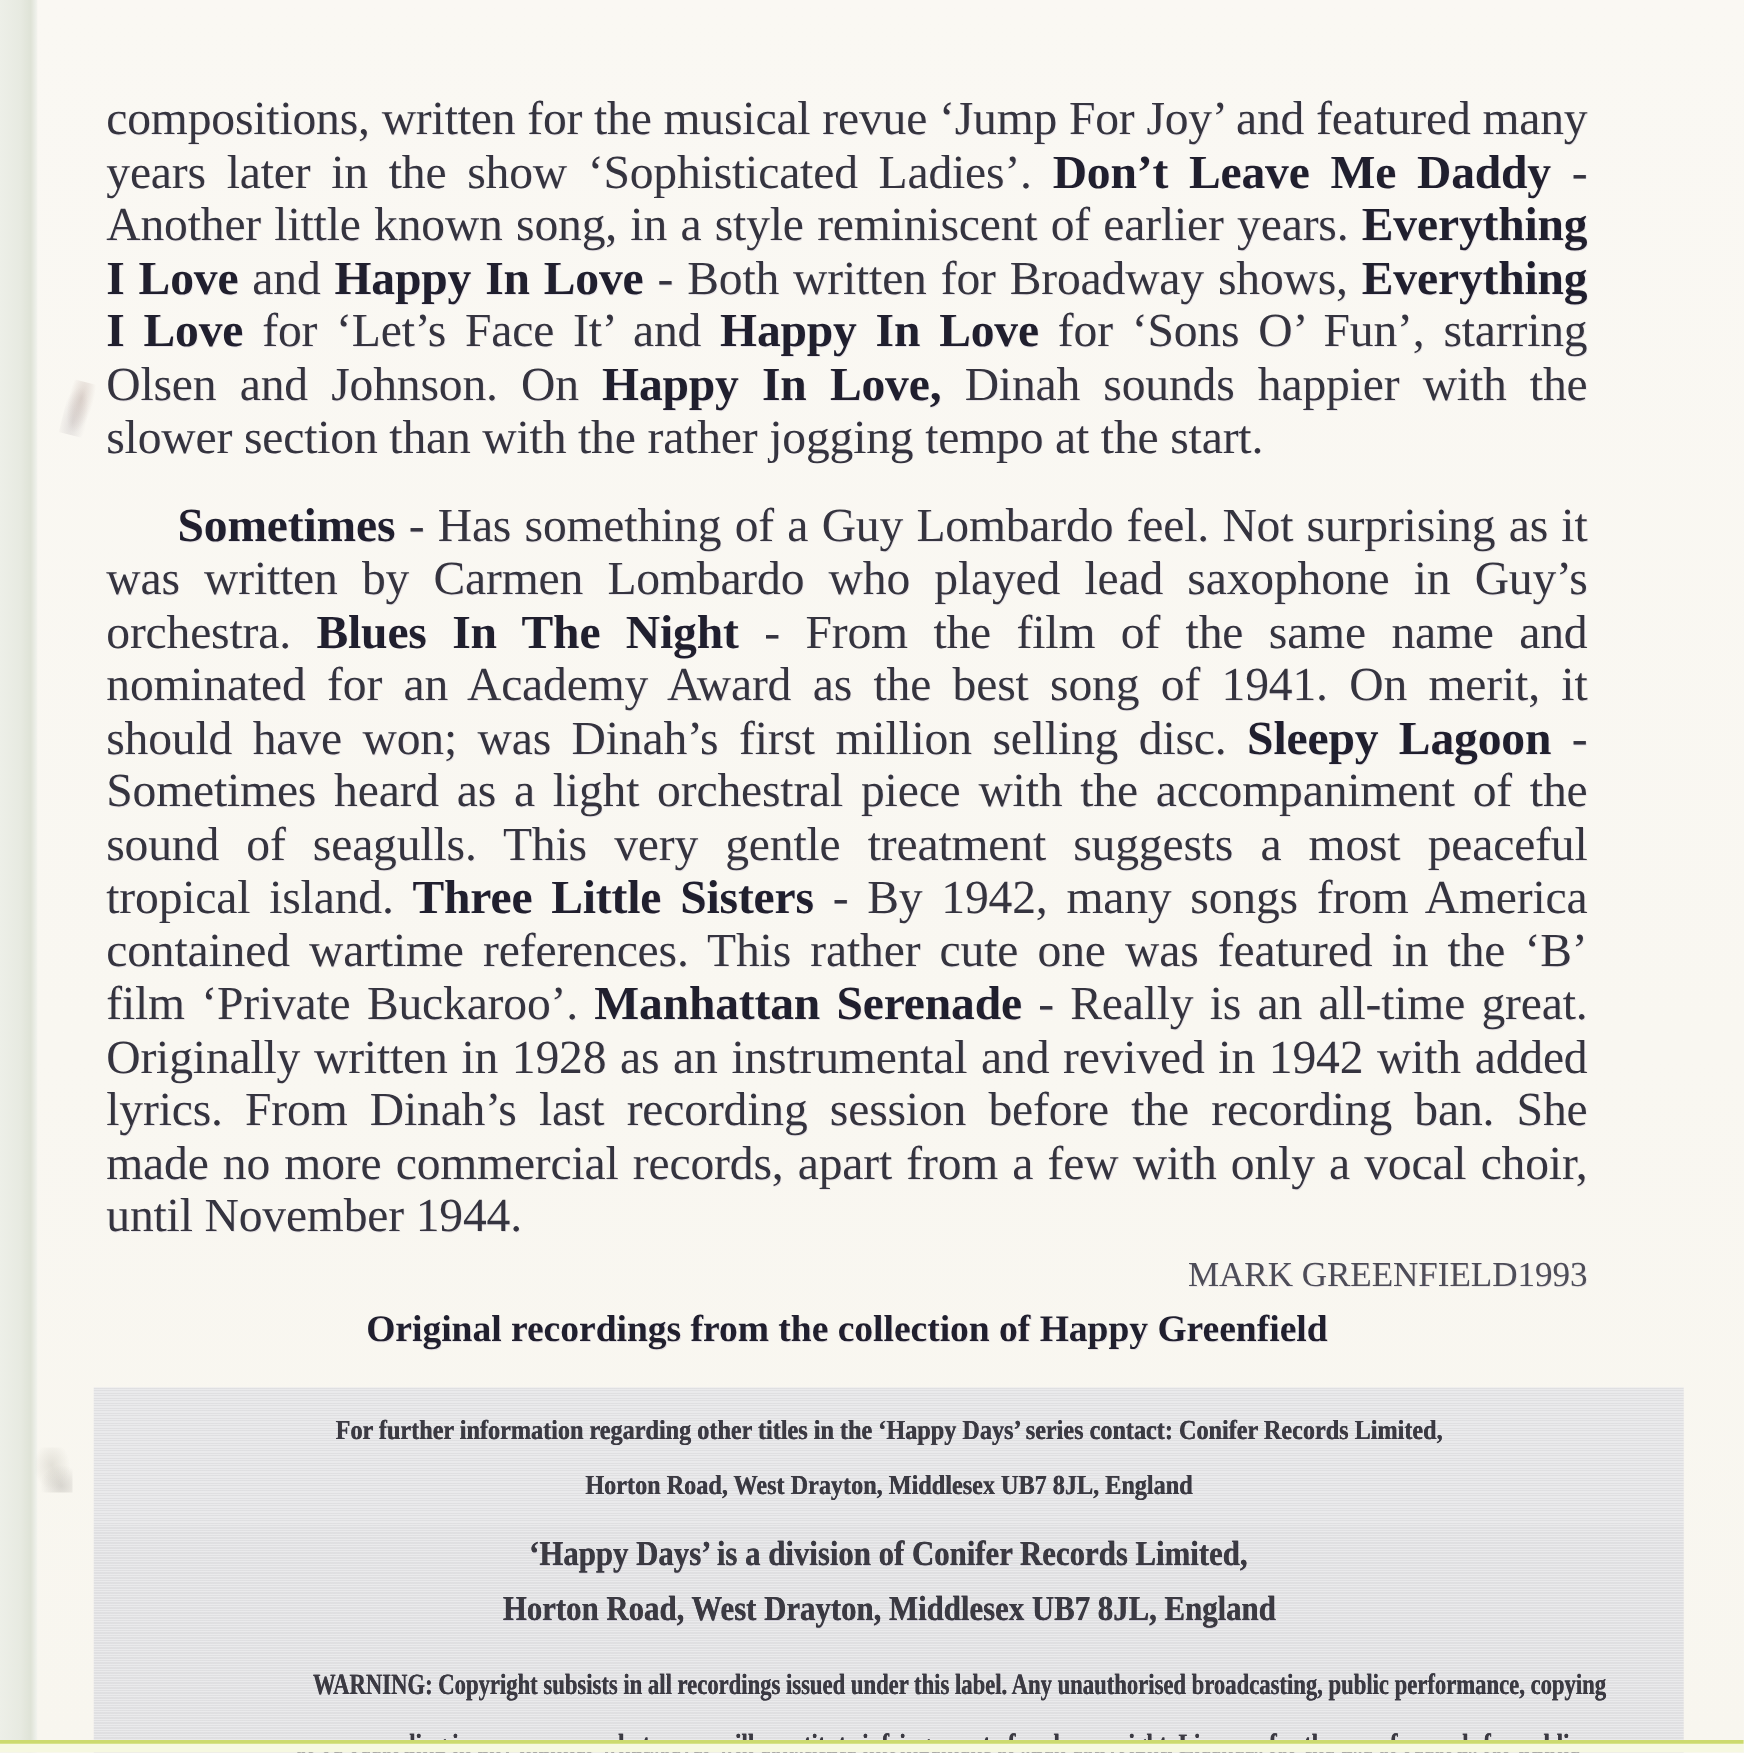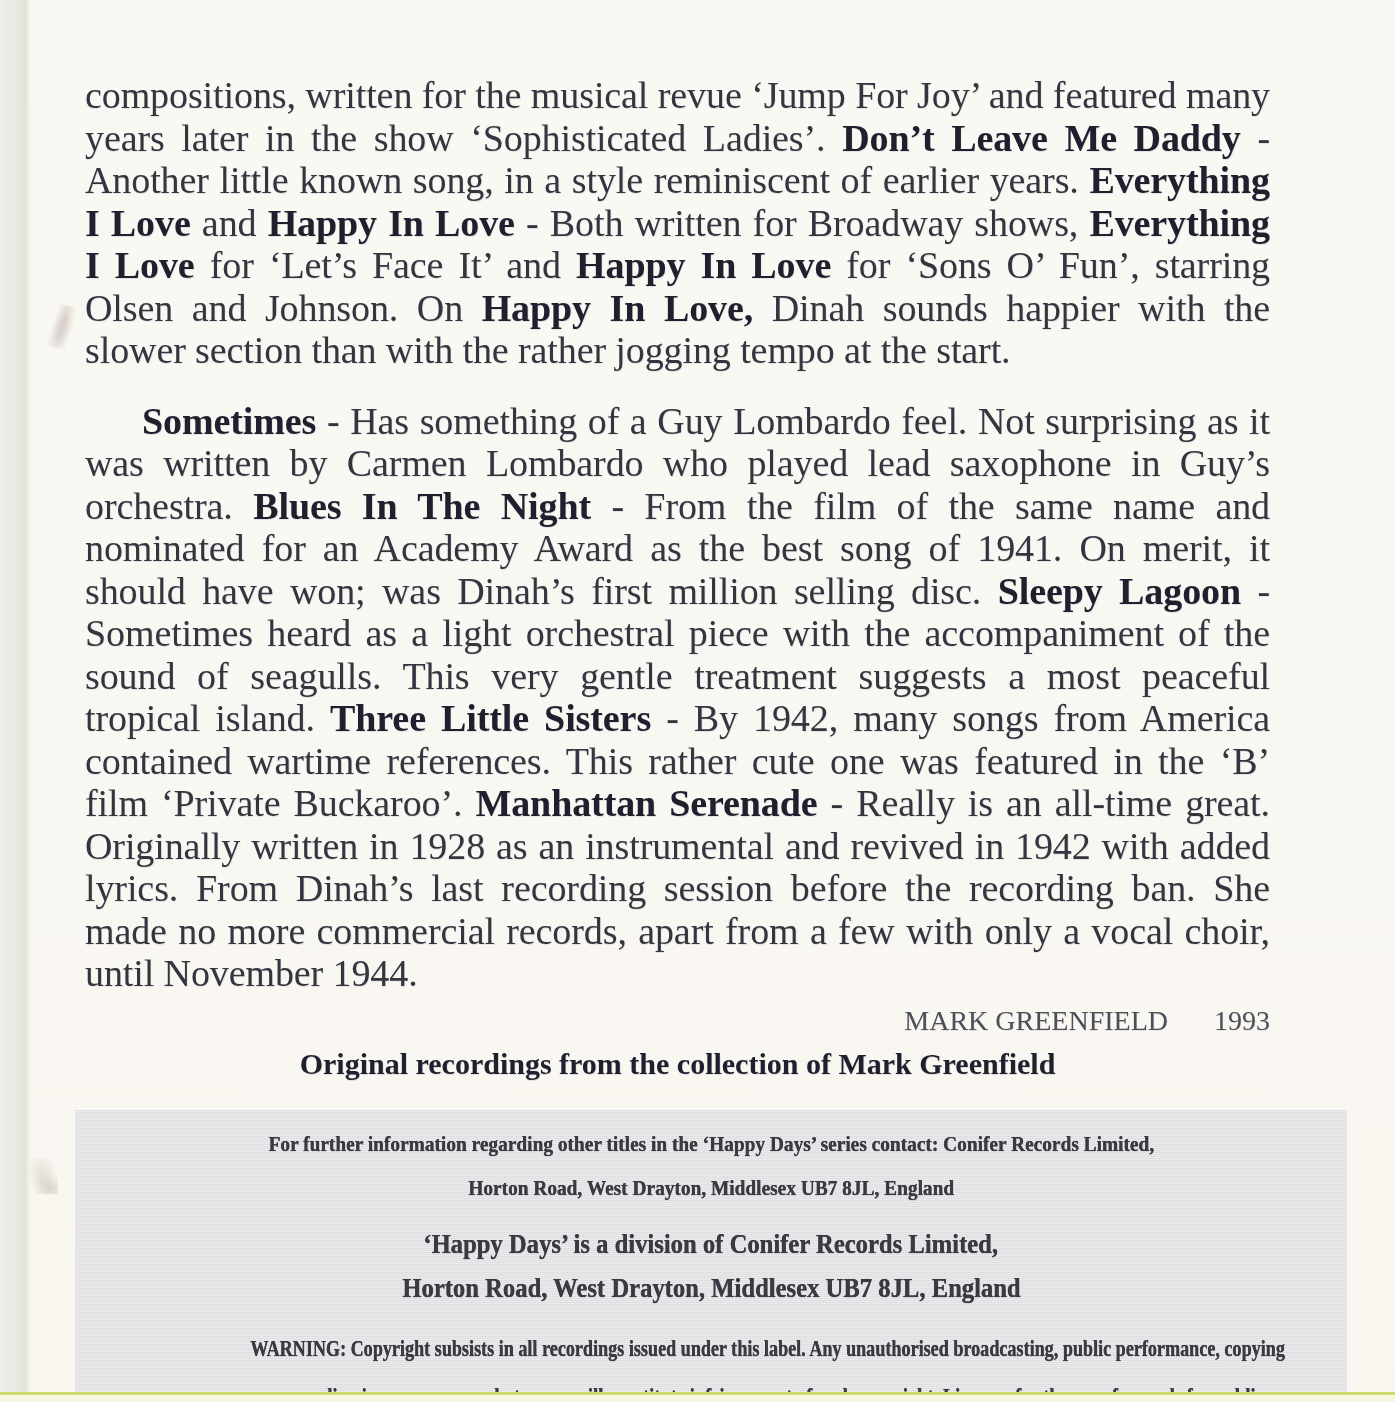--- a/index.html
+++ b/index.html
@@ -53,21 +53,21 @@
   }
   .para-2 { margin-top: 28px; text-indent: 57px; }
   .byline {
     margin-top: 5px;
     text-align: right;
     font-size: 28px;
     line-height: 42px;
     color: #4e4d58;
     text-shadow: 0.6px 0.6px 0 rgba(110,85,150,0.12);
   }
-  .byline .year { margin-left: 46px; }
+  .byline .year { }
   .credit {
     margin-top: 2px;
     text-align: center;
     font-size: 30px;
     line-height: 40px;
     font-weight: bold;
     color: #201f2e;
     text-shadow: 0.7px 0.7px 0 rgba(110,85,150,0.16);
   }
   .info-box {
@@ -106,21 +106,21 @@
 
   <div class="content">
     <p class="body-text para-1"><span>compositions, written for the musical revue ‘Jump For Joy’ and featured many years later in the show ‘Sophisticated Ladies’. </span><span class="b">Don’t Leave Me Daddy</span><span> - Another little known song, in a style reminiscent of earlier years. </span><span class="b">Everything I Love</span><span> and </span><span class="b">Happy In Love</span><span> - Both written for Broadway shows, </span><span class="b">Everything I Love</span><span> for ‘Let’s Face It’ and </span><span class="b">Happy In Love</span><span> for ‘Sons O’ Fun’, starring Olsen and Johnson. On </span><span class="b">Happy In Love,</span><span> Dinah sounds happier with the slower section than with the rather jogging tempo at the start.</span></p>
 
     <p class="body-text para-2"><span class="b">Sometimes</span><span> - Has something of a Guy Lombardo feel. Not surprising as it was written by Carmen Lombardo who played lead saxophone in Guy’s orchestra. </span><span class="b">Blues In The Night</span><span> - From the film of the same name and nominated for an Academy Award as the best song of 1941. On merit, it should have won; was Dinah’s first million selling disc. </span><span class="b">Sleepy Lagoon</span><span> - Sometimes heard as a light orchestral piece with the accompaniment of the sound of seagulls. This very gentle treatment suggests a most peaceful tropical island. </span><span class="b">Three Little Sisters</span><span> - By 1942, many songs from America contained wartime references. This rather cute one was featured in the ‘B’ film ‘Private Buckaroo’. </span><span class="b">Manhattan Serenade</span><span> - Really is an all-time great. Originally written in 1928 as an instrumental and revived in 1942 with added lyrics. From Dinah’s last recording session before the recording ban. She made no more commercial records, apart from a few with only a vocal choir, until November 1944.</span></p>
 
     <div class="byline">
       <span class="name">MARK GREENFIELD</span><span class="year">1993</span>
     </div>
 
-    <div class="credit">Original recordings from the collection of Mark Greenfield</div>
+    <div class="credit">Original recordings from the collection of Happy Greenfield</div>
 
     <div class="info-box">
       <div class="contact-block">
           <div class="boxline"><span class="fitline" style="transform: scaleX(0.88);">For further information regarding other titles in the ‘Happy Days’ series contact: Conifer Records Limited,</span></div>
           <div class="boxline"><span class="fitline" style="transform: scaleX(0.88);">Horton Road, West Drayton, Middlesex UB7 8JL, England</span></div>
         </div>
       <div class="division-block">
           <div class="boxline"><span class="fitline" style="transform: scaleX(0.88);">‘Happy Days’ is a division of Conifer Records Limited,</span></div>
           <div class="boxline"><span class="fitline" style="transform: scaleX(0.88);">Horton Road, West Drayton, Middlesex UB7 8JL, England</span></div>
         </div>

